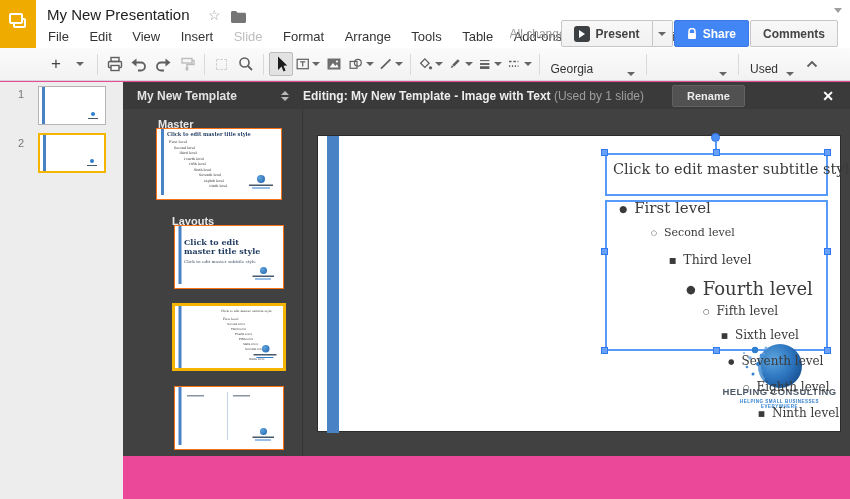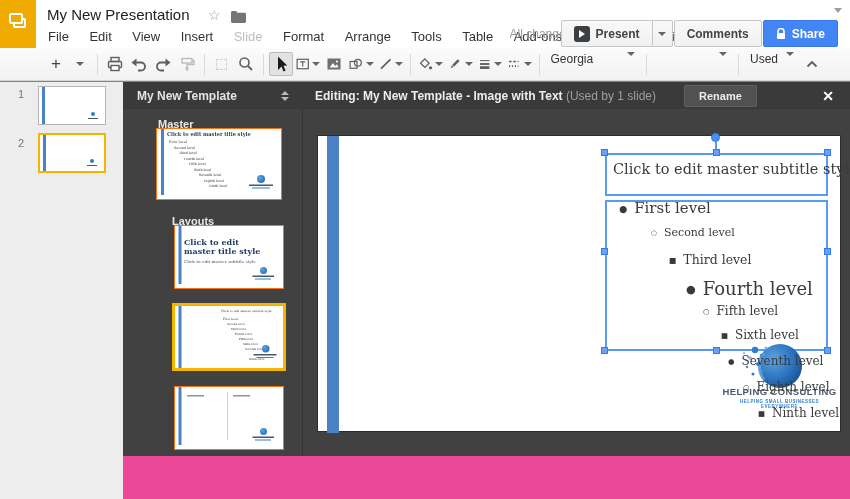--- a/index.html
+++ b/index.html
@@ -35,21 +35,21 @@
 
   
   .toolbar{position:absolute;top:48px;left:0;width:850px;height:33px;background:linear-gradient(#fbfbfb,#f2f2f2);
            border-bottom:1px solid #d5d5d5;display:flex;align-items:center;padding-left:44px}
   .tbtn{height:24px;min-width:24px;display:flex;align-items:center;justify-content:center;cursor:pointer;
         border-radius:2px;color:#555;gap:2px;padding:0 2px}
   .tbtn.pressed{background:#e2e2e2;border:1px solid #bdbdbd}
   .tbtn.disabled{opacity:.38;cursor:default}
   .tbtn .plus{font-size:17px;color:#444;line-height:20px}
   .tsep{width:1px;height:21px;background:#dadada;margin:0 5px}
-  .tselect{display:flex;align-items:flex-start;cursor:pointer;font-size:12px;color:#333;padding:0 6px;height:24px}
+  .tselect{display:flex;align-items:flex-end;cursor:pointer;font-size:12px;color:#333;padding:0 6px;height:24px}
   .tselect .lbl{margin-right:34px}
   .chev-up{margin-left:auto;margin-right:26px}
   .fit-box{width:11px;height:11px;border:1px dashed #9a9a9a}
 
   
   .content{position:absolute;top:82px;left:0;width:850px;height:417px}
   .filmstrip{position:absolute;left:0;top:0;width:123px;height:417px;background:#ededed}
   .fs-num{position:absolute;font-size:11px;color:#777}
   .fs-thumb{position:absolute;background:#fff;cursor:pointer}
   .fs-thumb.normal{border:1px solid #b5b5b5}
@@ -58,21 +58,21 @@
   .mini-logo-dot{position:absolute;width:4px;height:4px;border-radius:50%;background:#2f7fd0}
   .mini-logo-line{position:absolute;height:1px;background:#46586a}
 
   .dark-panel{position:absolute;left:123px;top:0;width:727px;height:374px;background:#414141}
   .panel-bar{position:absolute;left:0;top:0;width:727px;height:27px;background:#3a3a3a;display:flex;align-items:center}
   .tmpl-cell{width:180px;display:flex;align-items:center;padding-left:14px;color:#e3e3e3;font-size:12px;font-weight:bold}
   .sort-icon{margin-left:auto;margin-right:14px;display:flex;flex-direction:column;gap:2px;cursor:pointer}
   .sort-icon i{display:block;width:0;height:0;border-left:4px solid transparent;border-right:4px solid transparent}
   .sort-icon .up{border-bottom:4px solid #b9b9b9}
   .sort-icon .dn{border-top:4px solid #b9b9b9}
-  .edit-info{font-size:12px;color:#ededed;font-weight:bold;margin-left:12px;white-space:nowrap}
+  .edit-info{font-size:12px;color:#ededed;font-weight:bold;white-space:nowrap}
   .edit-usage{color:#9e9e9e;font-weight:normal}
   .rename-btn{margin-left:28px;padding:4px 14px;background:#515151;border:1px solid #616161;border-radius:2px;
               color:#ececec;font-size:11px;font-weight:bold;cursor:pointer;font-family:"Liberation Sans",sans-serif}
   .close-x{margin-left:auto;margin-right:16px;color:#fff;font-size:14px;font-weight:bold;cursor:pointer}
 
   .layouts-col{position:absolute;left:0;top:27px;width:180px;bottom:0;border-right:1px solid #353535}
   .sec-label{position:absolute;color:#e8e8e8;font-size:11px;font-weight:bold}
   .thumb{position:absolute;background:#fff;cursor:pointer;overflow:hidden}
   .thumb.gray{border:1px solid #f97316}
   .thumb.selected{border:3px solid #f4b400}
@@ -141,28 +141,28 @@
         <button class="btn main">
           <span class="play-box">
               <span class="play-tri"></span>
             </span>
           <span>Present</span>
         </button>
         <button class="btn caret-btn">
           <span class="caret"></span>
         </button>
       </div>
-      <button class="btn">Comments</button>
       <button class="btn share">
         <svg width="10" height="12" viewBox="0 0 10 12">
             <path d="M2 5 V3.5 a3 3 0 0 1 6 0 V5" fill="none" stroke="#fff" stroke-width="1.6"></path>
             <rect x="1" y="5" width="8" height="6" rx="1" fill="#fff"></rect>
           </svg>
         <span>Share</span>
       </button>
+      <button class="btn">Comments</button>
     </div>
     <span class="win-caret"></span>
   </div>
 
   <div class="toolbar">
     <div class="tbtn">
         <span class="plus">+</span>
       </div>
     <div class="tbtn">
         <span class="caret"></span>

